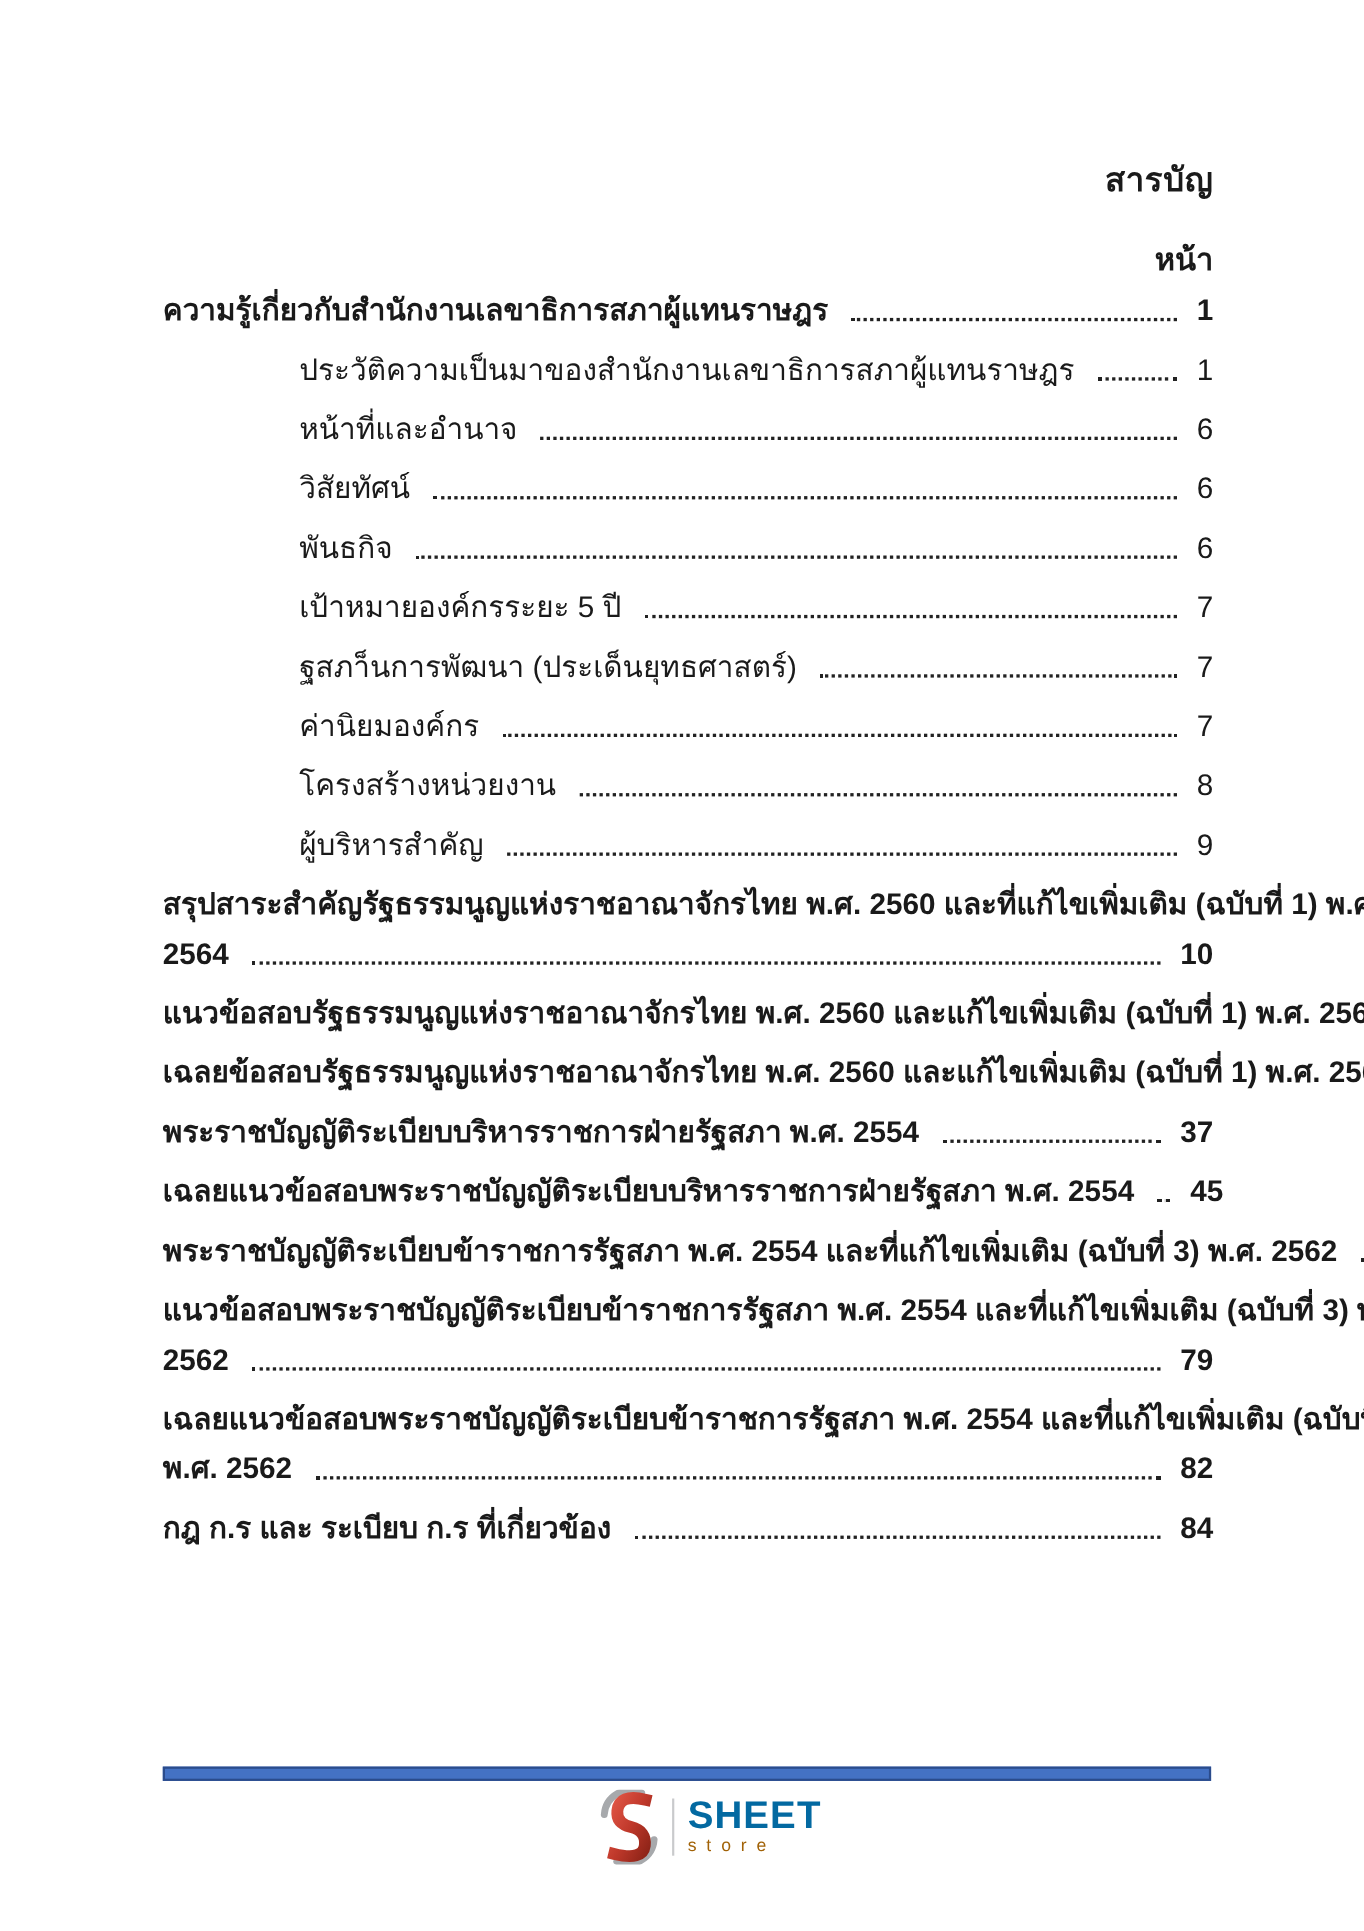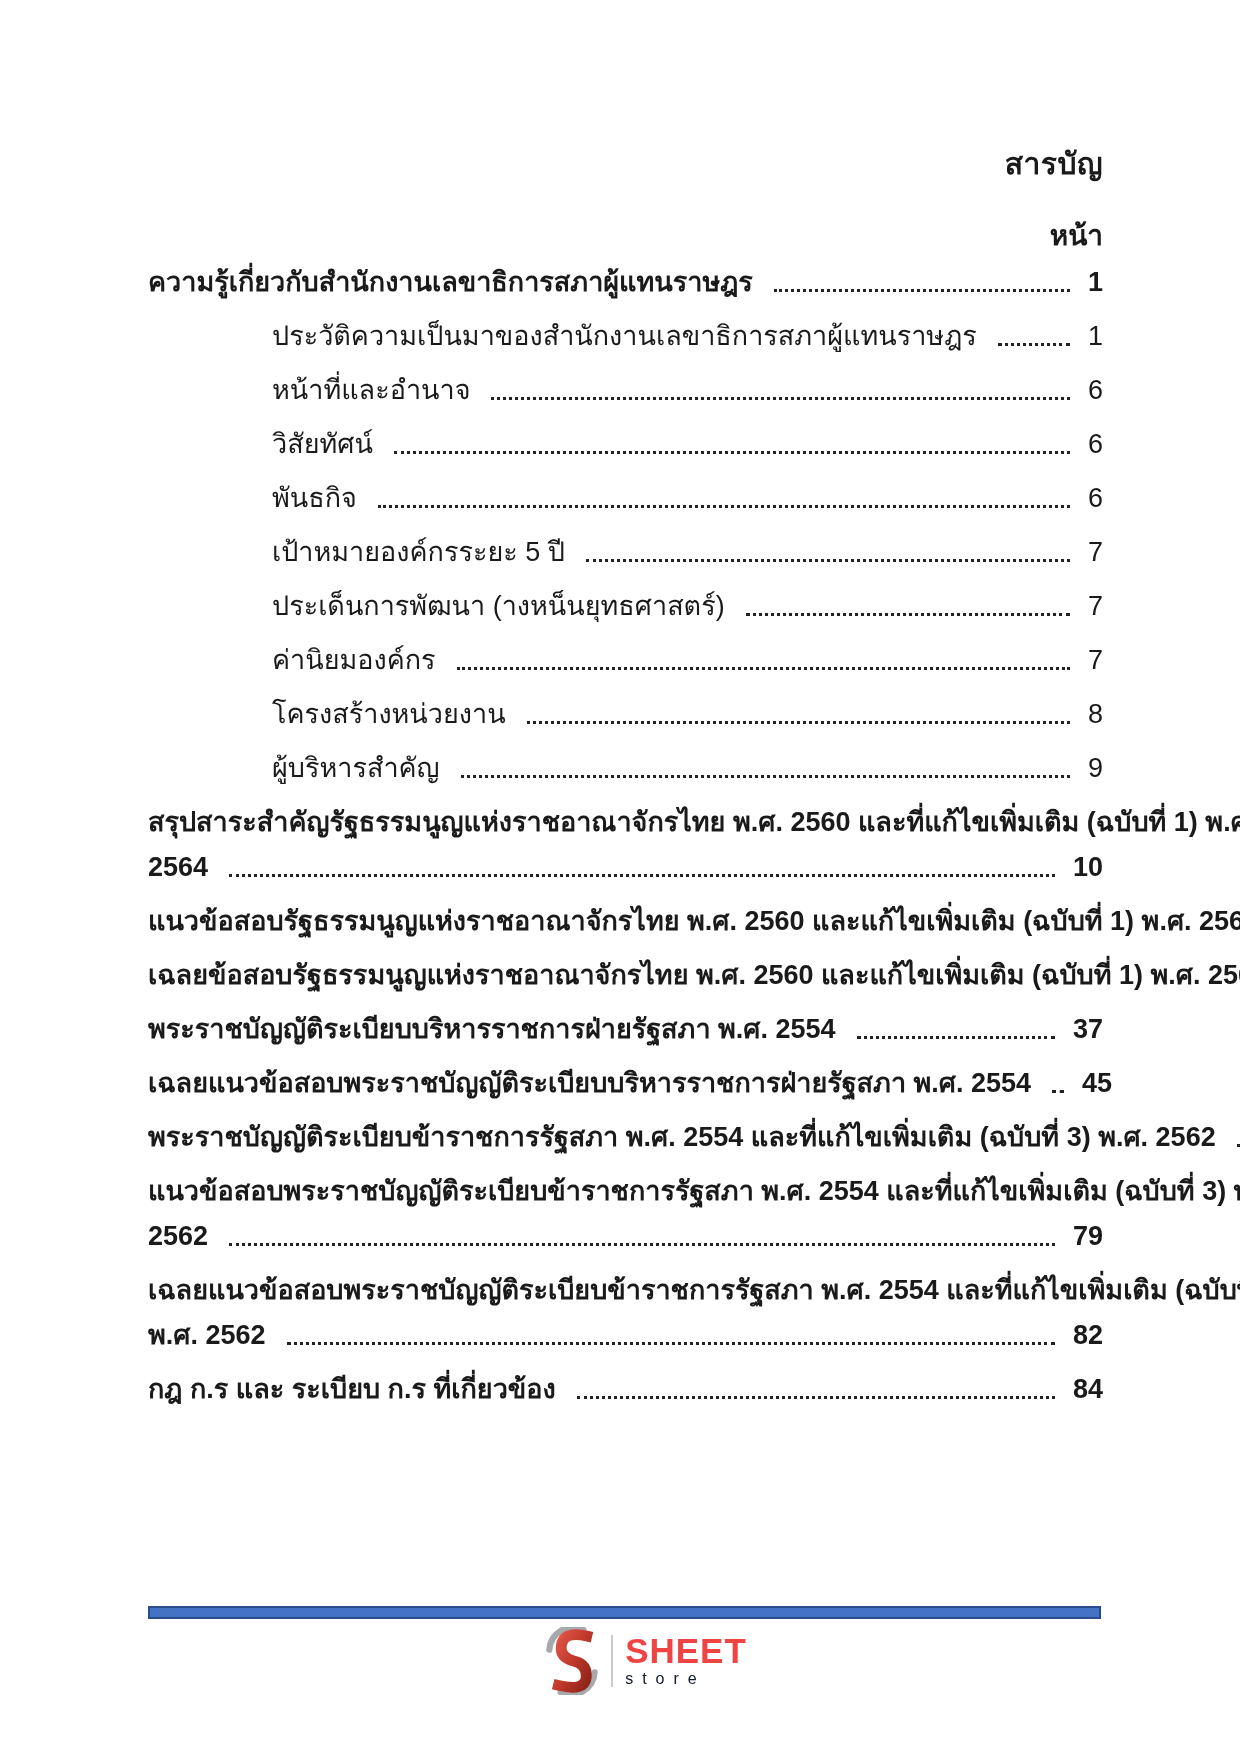--- a/index.html
+++ b/index.html
@@ -139,21 +139,21 @@
         </div>
         <div class="toc-entry lvl1">
           <div class="toc-row">
             <span class="toc-text">เป้าหมายองค์กรระยะ 5 ปี</span>
             <span class="toc-lead"></span>
             <span class="toc-page">7</span>
           </div>
         </div>
         <div class="toc-entry lvl1">
           <div class="toc-row">
-            <span class="toc-text">ประเด็นการพัฒนา (างหน็นยุทธศาสตร์)</span>
+            <span class="toc-text">ฐสภา็นการพัฒนา (ประเด็นยุทธศาสตร์)</span>
             <span class="toc-lead"></span>
             <span class="toc-page">7</span>
           </div>
         </div>
         <div class="toc-entry lvl1">
           <div class="toc-row">
             <span class="toc-text">ค่านิยมองค์กร</span>
             <span class="toc-lead"></span>
             <span class="toc-page">7</span>
           </div>
@@ -256,17 +256,17 @@
       </defs>
 
       <path d="M10,40 A42,42 0 0 1 70,5" stroke="#a7a9ac" stroke-width="11" fill="none" stroke-linecap="round"></path>
 
       <path d="M90,80 A42,42 0 0 1 30,115" stroke="#a7a9ac" stroke-width="11" fill="none" stroke-linecap="round"></path>
 
       <path d="M76,16 Q34,6 31,34 Q29,54 53,60 Q78,66 75,90 Q72,114 26,103" stroke="url(#redg)" stroke-width="19" fill="none" stroke-linecap="square"></path>
     </svg>
     <div class="logo-divider"></div>
     <div class="logo-text">
-      <div class="logo-brand" style="color: #ef4444;">SHEET</div>
-      <div class="logo-sub" style="color: #0f172a;">store</div>
+      <div class="logo-brand" style="color: #0369a1;">SHEET</div>
+      <div class="logo-sub" style="color: #a16207;">store</div>
     </div>
   </div>
 </div>
 
 </body></html>

